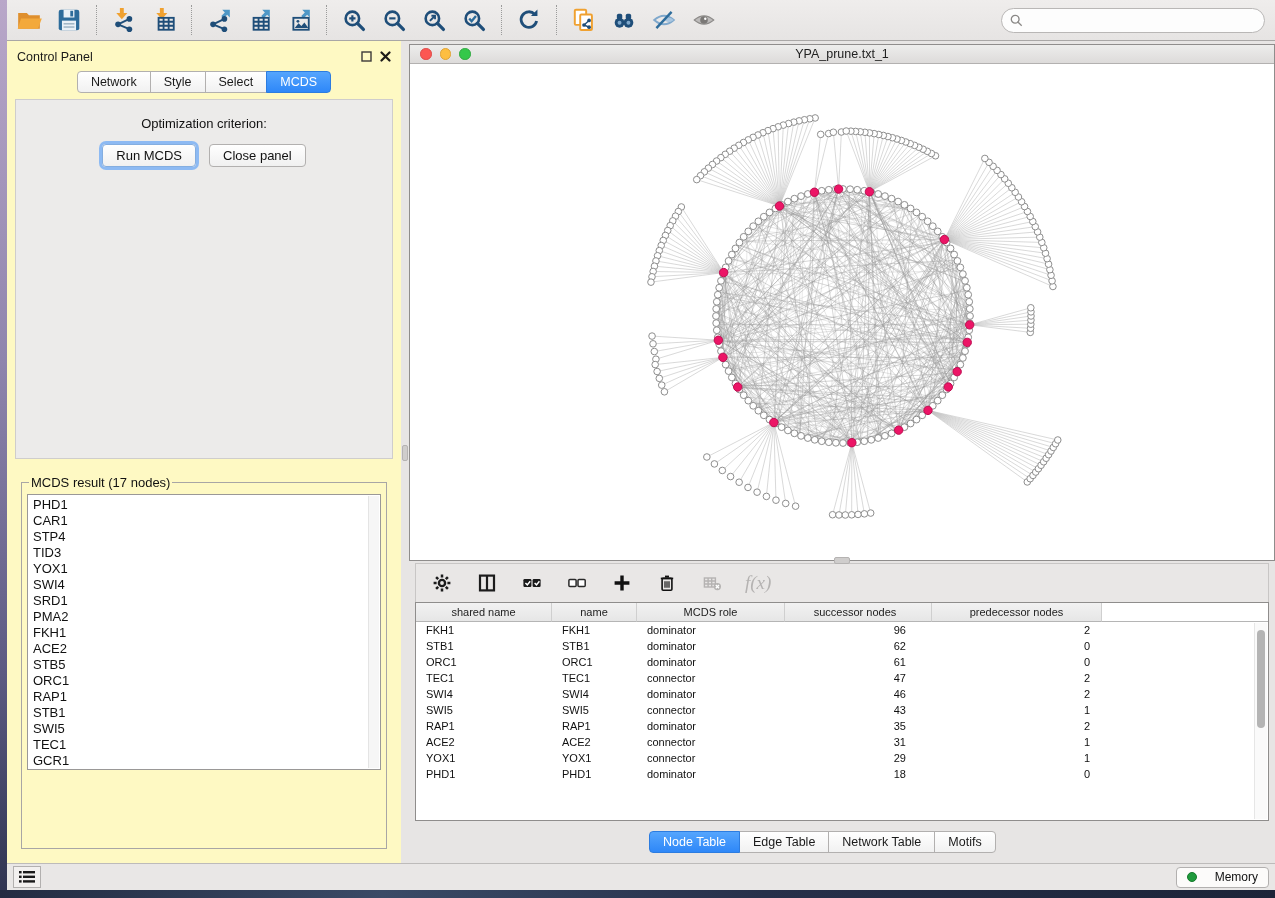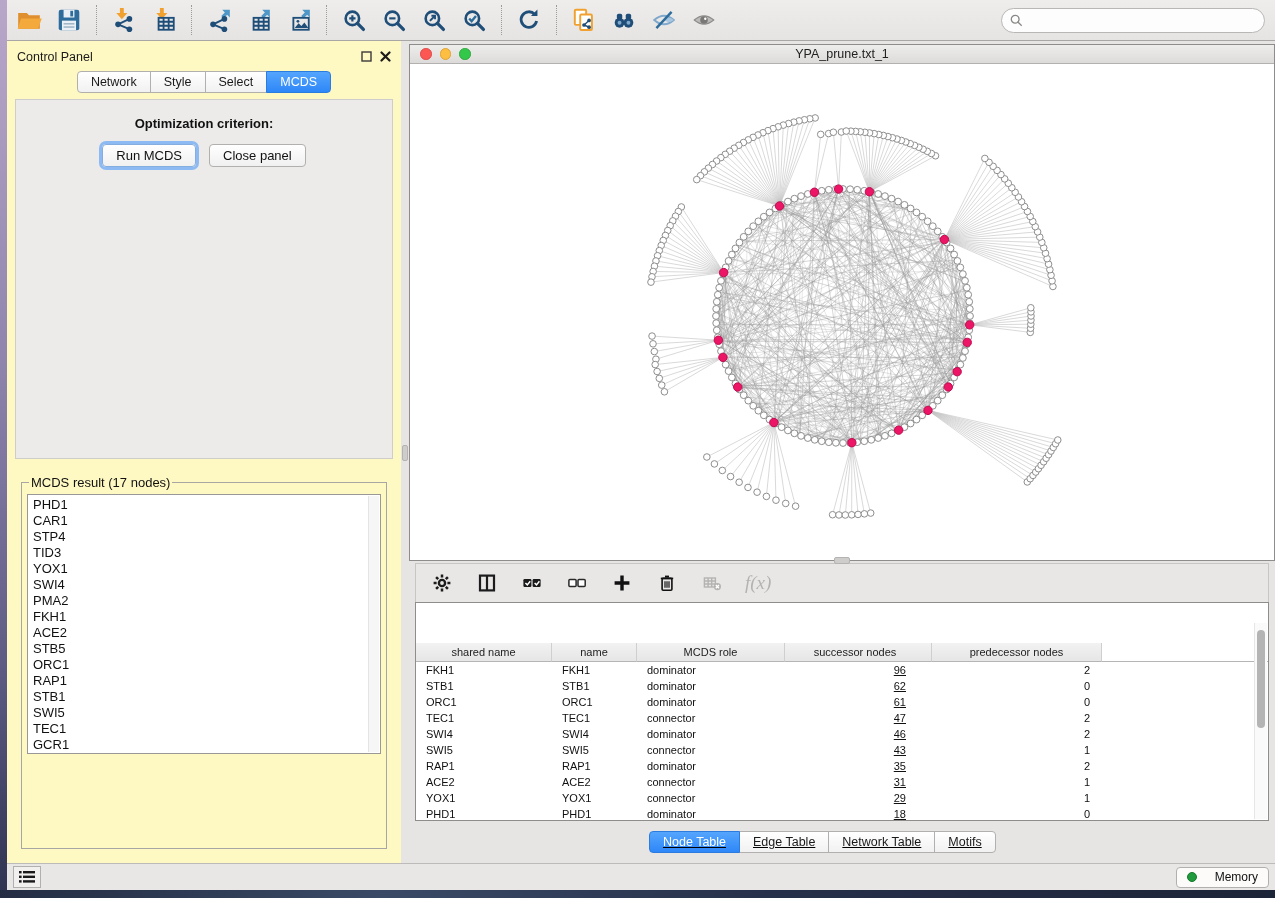--- a/index.html
+++ b/index.html
@@ -42,21 +42,21 @@
   .seg-tabs { display:flex; justify-content:center; margin:2px 0 6px 0; }
   .seg-tab { font:12.5px "Liberation Sans", sans-serif; padding:3px 13px;
     background:linear-gradient(#ffffff,#f1f1f1); border:1px solid #b2b0af; margin-left:-1px;
     color:#1a1a1a; position:relative; }
   .seg-tab:first-child { border-radius:4px 0 0 4px; margin-left:0; }
   .seg-tab:last-child { border-radius:0 4px 4px 0; }
   .seg-tab.selected { background:linear-gradient(#55a5fd,#2e87f8); color:#fff;
     border-color:#2c7ce0; z-index:2; }
   .cp-content { flex:1; margin:0 8px; border:1px solid #cfcdcc; background:#ecebea;
     padding-top:16px; min-height:0; }
-  .opt-label { text-align:center; font-size:13px; color:#111; margin-bottom:10px;font-weight:bold; }
+  .opt-label { text-align:center; font-size:13px; color:#111; margin-bottom:10px; }
   .dropdown { width:312px; height:23px; margin:0 auto; background:#fff;
     border:1px solid #b6b4b3; border-radius:4px; display:flex; align-items:center;
     font-size:13px; color:#111; box-shadow:0 1px 0 rgba(255,255,255,.6); }
   .dropdown .dd-text { flex:1; text-align:center; white-space:nowrap; overflow:hidden; }
   .dd-stepper { width:17px; height:19px; margin:1px 2px 1px 0; border-radius:3px;
     background:linear-gradient(#5aa7fd,#2173ee); display:flex; flex-direction:column;
     align-items:center; justify-content:center; gap:2px; flex:none; }
   .dd-stepper i { display:block; width:0; height:0; border-left:3.5px solid transparent;
     border-right:3.5px solid transparent; }
   .dd-up { border-bottom:4px solid #fff; }
@@ -100,38 +100,38 @@
     margin-top:2px; min-height:0; }
   .tp-toolbar { height:39px; flex:none; background:#e9e7e6; border:1px solid #c8c6c5;
     border-bottom:none; margin:0 6px; display:flex; align-items:center; padding-left:14px; gap:21px; }
   .tp-btn { width:24px; height:24px; display:flex; align-items:center; justify-content:center;
     background:transparent; border:none; }
   .tp-btn svg { width:20px; height:20px; }
   .fx-label { font:italic 19px "Liberation Serif", serif; color:#b5b3b2; }
   .table-box { flex:1; margin:0 6px; background:#fff; border:1px solid #8f8d8c;
     position:relative; overflow:hidden; min-height:0; }
   .t-header { display:grid; grid-template-columns:136px 85px 148px 147px 170px 1fr;
-    height:19px;margin-top:40px; }
+    height:19px; }
   .t-hcell { background:linear-gradient(#f2f2f2,#e6e6e6); border-right:1px solid #cfcfcf;
     border-bottom:1px solid #b5b5b5; position:relative; display:flex; align-items:center;
     justify-content:center; font-size:11px; color:#222; gap:4px; }
   .t-hcell.filler { background:#fff; border-right:none; }
   .t-hcell .tree { position:absolute; left:5px; top:5px; }
   .t-hcell .sort { margin-left:2px; display:flex; align-items:center; }
   .t-row { display:grid; grid-template-columns:136px 85px 148px 147px 170px 1fr; height:16px; }
   .t-cell { font-size:11px; color:#111; line-height:16px; padding-left:10px; white-space:nowrap; }
   .t-cell.num { text-align:right; padding-left:0; }
-  .t-cell.num.succ { padding-right:26px;text-decoration:underline; }
+  .t-cell.num.succ { padding-right:26px; }
   .t-cell.num.pred { padding-right:12px; }
   .t-scroll { position:absolute; top:20px; right:1px; bottom:1px; width:13px;
     background:#fafafa; border-left:1px solid #e6e6e6; }
   .t-scroll .thumb { position:absolute; top:7px; left:2px; width:8px; height:98px;
     background:#b4b4b4; border-radius:5px; }
   .tp-tabs { flex:none; height:26px; display:flex; align-items:flex-start; padding-left:240px;
-    margin-top:10px;text-decoration:underline; }
+    margin-top:10px; }
 
   
   .statusbar { height:27px; flex:none; background:#e9e7e6; border-top:1px solid #bdbbba;
     display:flex; align-items:center; padding:0 6px; }
   .status-left-btn { width:28px; height:22px; background:#f2f0ef; border:1px solid #b2b0af;
     display:flex; align-items:center; justify-content:center; }
   .memory-btn { margin-left:auto; height:21px; background:#fcfbfa; border:1px solid #b2b0af;
     border-radius:4px; display:flex; align-items:center; gap:18px; padding:0 10px;
     font:12px "Liberation Sans", sans-serif; color:#111; }
   .memory-btn .dot { width:10px; height:10px; border-radius:50%; background:#1f9a3c;
@@ -334,20 +334,21 @@
       <fieldset class="result-group">
         <legend>MCDS result (17 nodes)</legend>
         <div class="result-list" id="resultList">
           <div class="rl-track"></div>
         <div class="result-item">PHD1</div>
             <div class="result-item">CAR1</div>
             <div class="result-item">STP4</div>
             <div class="result-item">TID3</div>
             <div class="result-item">YOX1</div>
             <div class="result-item">SWI4</div>
+            <div class="result-item">SRD1</div>
             <div class="result-item">PMA2</div>
             <div class="result-item">FKH1</div>
             <div class="result-item">ACE2</div>
             <div class="result-item">STB5</div>
             <div class="result-item">ORC1</div>
             <div class="result-item">RAP1</div>
             <div class="result-item">STB1</div>
             <div class="result-item">SWI5</div>
             <div class="result-item">TEC1</div>
             <div class="result-item">GCR1</div>

